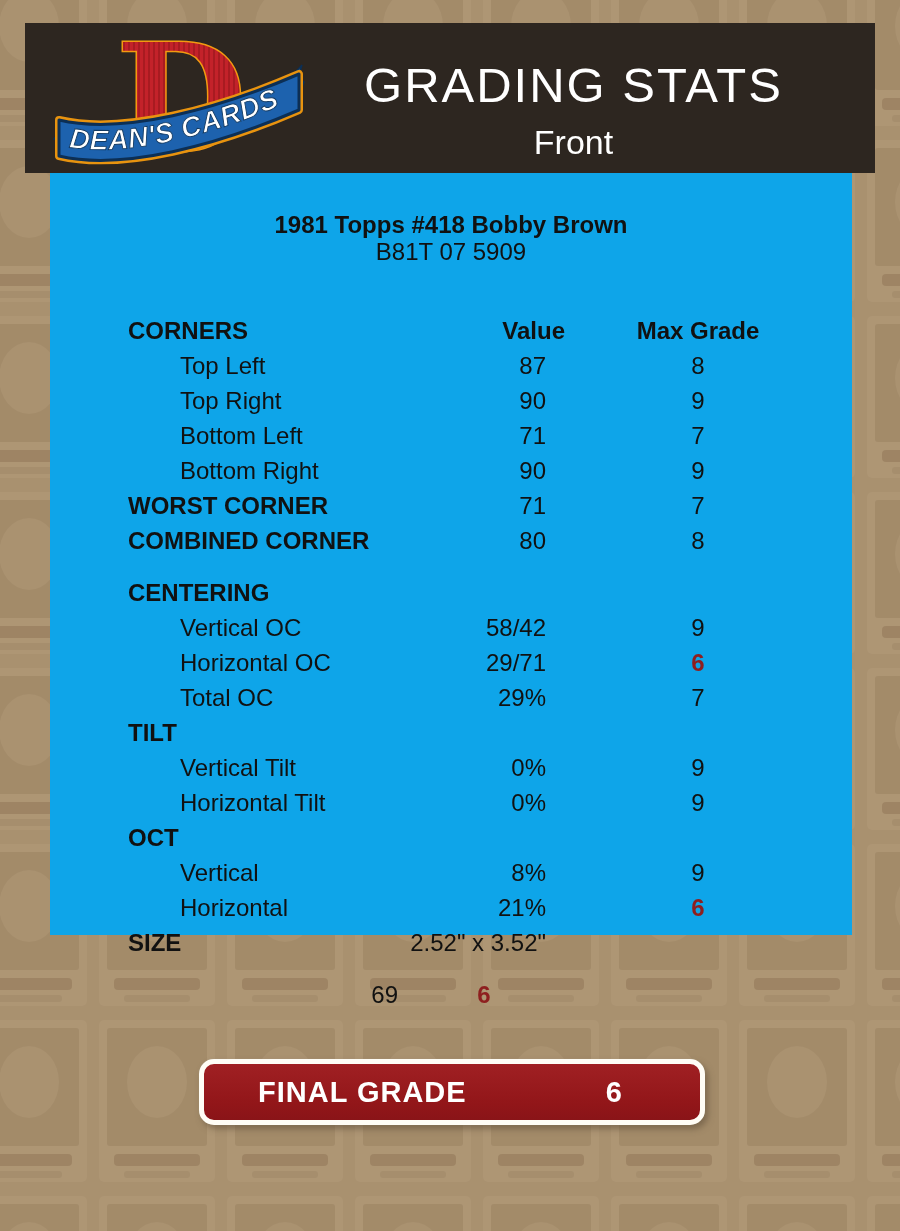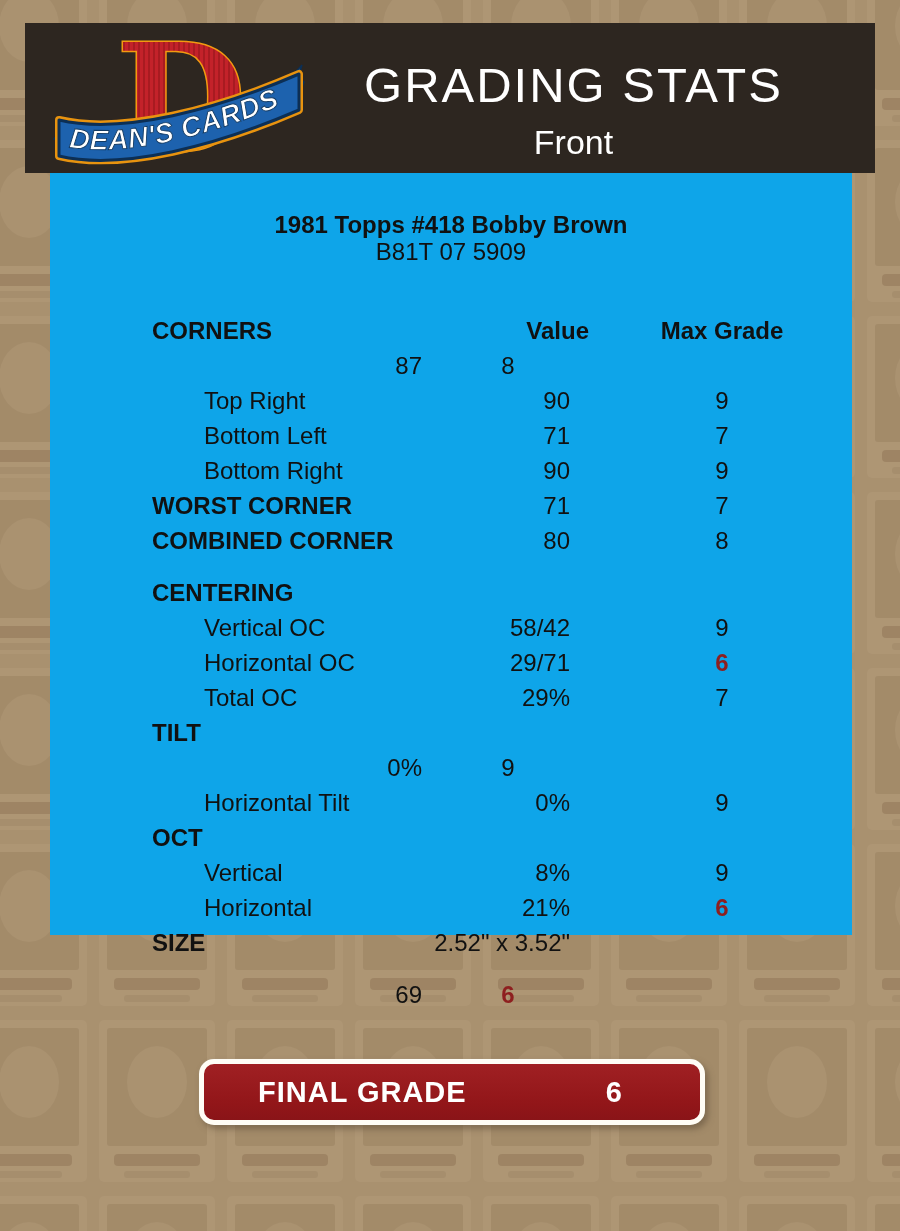--- a/index.html
+++ b/index.html
@@ -18,21 +18,21 @@
 
   
   .panel{position:absolute;left:50px;top:173px;width:802px;height:762px;
          background:#0ea5e9;z-index:1;}
   .card-title{position:absolute;top:38px;left:0;width:100%;text-align:center;
               font-size:24px;font-weight:bold;line-height:28px;}
   .card-code{position:absolute;top:65px;left:0;width:100%;text-align:center;
              font-size:24px;line-height:28px;}
 
   
-  .gtable{position:absolute;left:0;top:140px;width:802px;padding-left:102px;box-sizing:border-box;}
+  .gtable{position:absolute;left:0;top:140px;width:802px;padding-left:78px;box-sizing:border-box;}
   .t-row{display:grid;grid-template-columns:270px 148px 280px;height:35px;line-height:35px;
          font-size:24px;}
   .t-gap{margin-top:17px;}
   .cell-label{text-align:left;white-space:nowrap;}
   .cell-label.indent{padding-left:52px;}
   .t-row.sec .cell-label, .t-row.colhead .cell-label{font-weight:bold;}
   .cell-value{text-align:right;white-space:nowrap;}
   .t-row.colhead .cell-value{font-weight:bold;position:relative;left:19px;}
   .cell-grade{text-align:center;position:relative;left:12px;}
   .t-row.colhead .cell-grade{font-weight:bold;}
@@ -98,20 +98,21 @@
     <div class="card-title">1981 Topps #418 Bobby Brown</div>
     <div class="card-code">B81T 07 5909</div>
 
     <div class="gtable" id="gtable">
         <div class="t-row colhead">
           <span class="cell-label">CORNERS</span>
           <span class="cell-value">Value</span>
           <span class="cell-grade">Max Grade</span>
         </div>
         <div class="t-row item">
+          <span class="cell-label indent">Top Left</span>
           <span class="cell-value">87</span>
           <span class="cell-grade">8</span>
         </div>
         <div class="t-row item">
           <span class="cell-label indent">Top Right</span>
           <span class="cell-value">90</span>
           <span class="cell-grade">9</span>
         </div>
         <div class="t-row item">
           <span class="cell-label indent">Bottom Left</span>
@@ -152,20 +153,21 @@
           <span class="cell-label indent">Total OC</span>
           <span class="cell-value">29%</span>
           <span class="cell-grade">7</span>
         </div>
         <div class="t-row sec">
           <span class="cell-label">TILT</span>
           <span class="cell-value"></span>
           <span class="cell-grade"></span>
         </div>
         <div class="t-row item">
+          <span class="cell-label indent">Vertical Tilt</span>
           <span class="cell-value">0%</span>
           <span class="cell-grade">9</span>
         </div>
         <div class="t-row item">
           <span class="cell-label indent">Horizontal Tilt</span>
           <span class="cell-value">0%</span>
           <span class="cell-grade">9</span>
         </div>
         <div class="t-row sec">
           <span class="cell-label">OCT</span>

